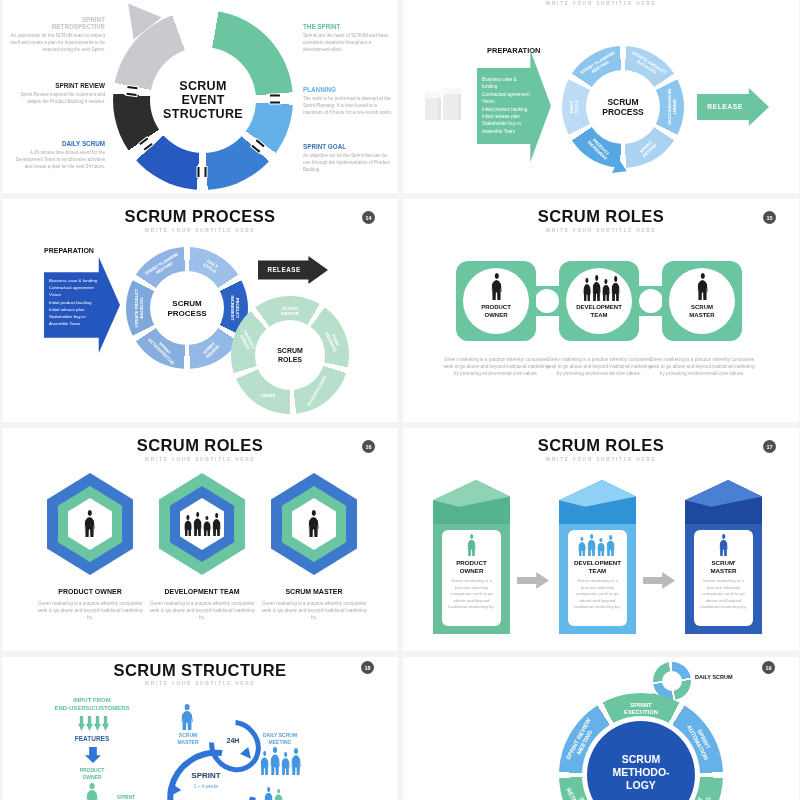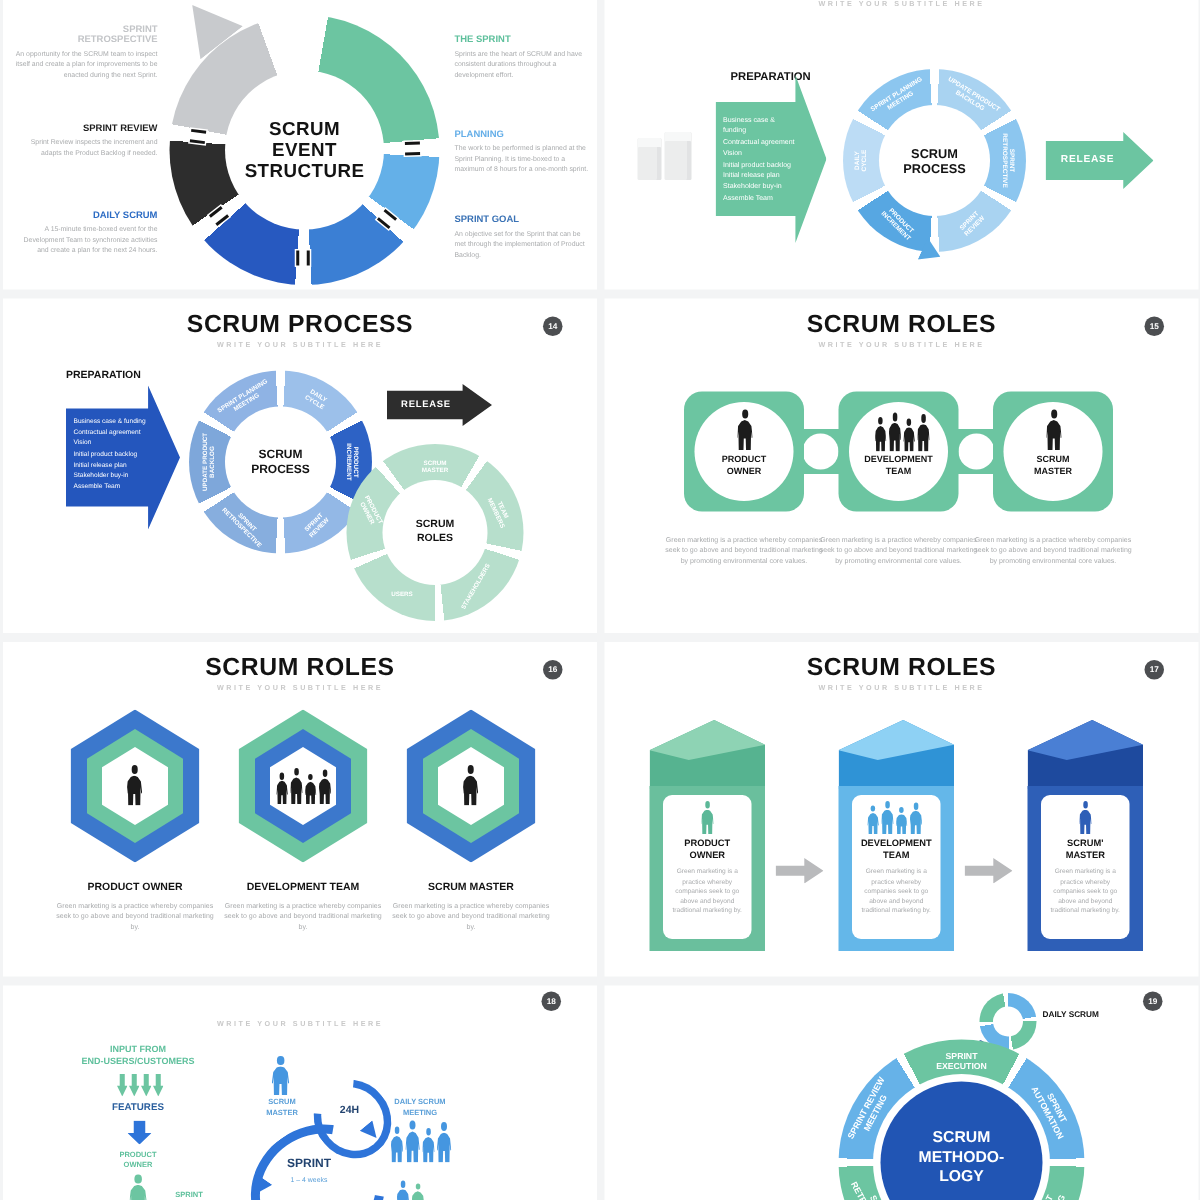--- a/index.html
+++ b/index.html
@@ -286,20 +286,21 @@
   <div class="person" style="left:316px;top:106px;width:9px;height:22px;color:#2e5fb7"></div>
   <div class="abs lbl pre" style="left:291px;top:131px;width:59px;font-size:6.2px;line-height:8px">SCRUM'
 MASTER</div>
   <div class="abs desc pre" style="left:296px;top:150px;width:49px;font-size:4.4px">Green marketing is a practice whereby companies seek to go above and beyond traditional marketing by.</div>
 
   <div class="arrR" style="left:114px;top:144px;width:32px;height:17px;background:#b9babc;clip-path:polygon(0 30%,60% 30%,60% 0,100% 50%,60% 100%,60% 70%,0 70%)"></div>
   <div class="arrR" style="left:240px;top:144px;width:32px;height:17px;background:#b9babc;clip-path:polygon(0 30%,60% 30%,60% 0,100% 50%,60% 100%,60% 70%,0 70%)"></div>
 </div>
 
 <div class="slide" style="left:2px;top:657px">
+  <div class="ttl" style="top:4px">SCRUM STRUCTURE</div>
   <div class="sub" style="top:24px">WRITE YOUR SUBTITLE HERE</div>
   <div class="badge" style="left:359px;top:4px">18</div>
 
   <div class="abs lbl pre" style="left:30px;top:40px;width:120px;font-size:6px;line-height:7.5px;color:#5ec09c">INPUT FROM
 END-USERS/CUSTOMERS</div>
   <div class="arrD" style="left:76px;top:59px;width:7px;height:15px;background:#6cc5a1"></div>
   <div class="arrD" style="left:84px;top:59px;width:7px;height:15px;background:#6cc5a1"></div>
   <div class="arrD" style="left:92px;top:59px;width:7px;height:15px;background:#6cc5a1"></div>
   <div class="arrD" style="left:100px;top:59px;width:7px;height:15px;background:#6cc5a1"></div>
   <div class="abs lbl" style="left:30px;top:78px;width:120px;font-size:6.5px;color:#2b5f9e">FEATURES</div>

